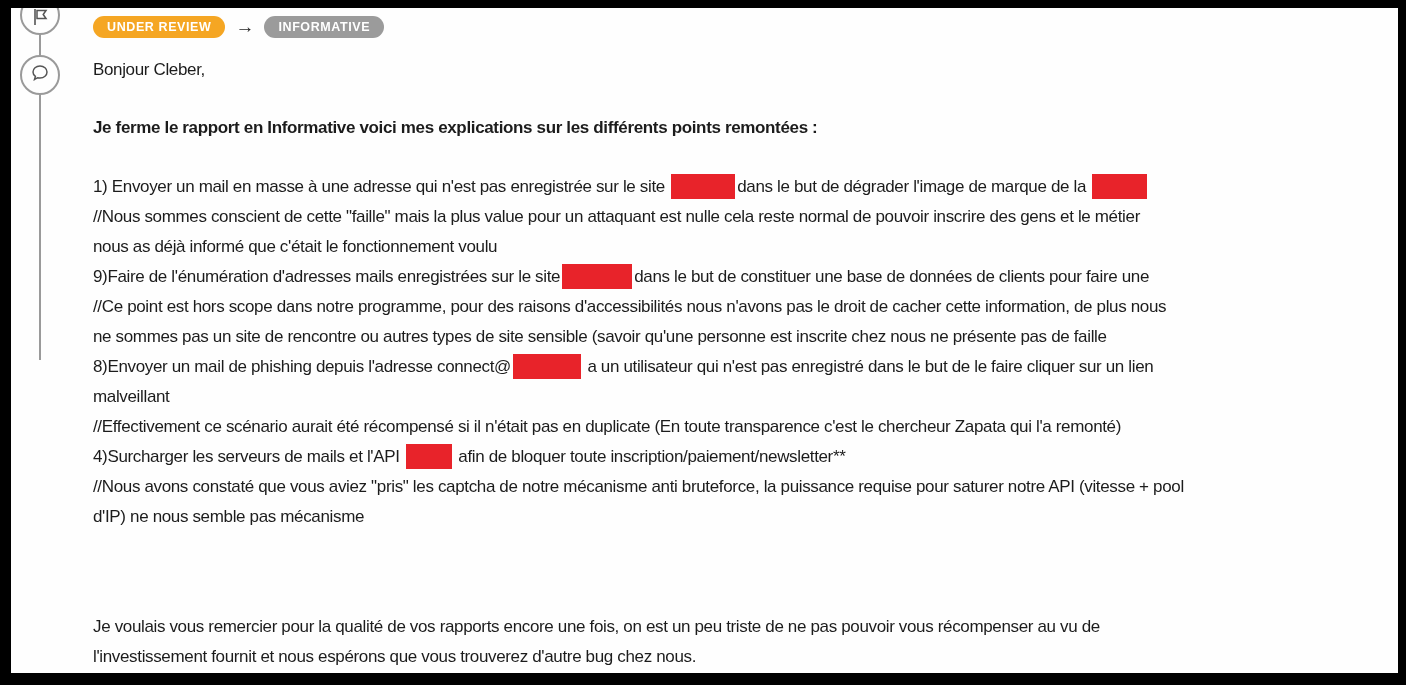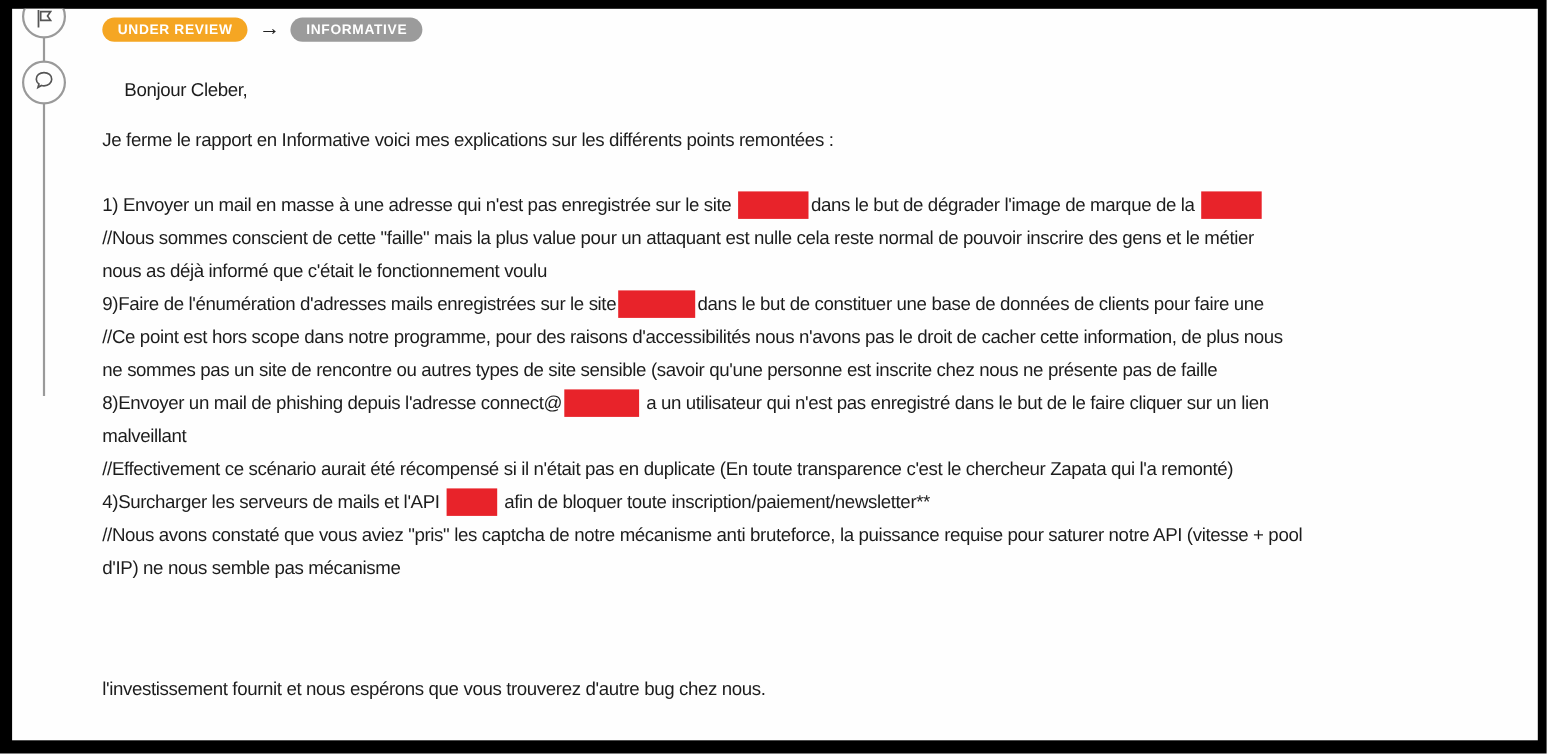--- a/index.html
+++ b/index.html
@@ -60,22 +60,22 @@
   }
   
   .msg {
     position: absolute;
     left: 82px;
     color: #1c1c1c;
     font-size: 17px;
     letter-spacing: -0.35px;
     white-space: nowrap;
   }
-  .greeting { top: 64px; margin-left: 20px; }
-  .intro { top: 110px; }
+  .greeting { top: 52px; }
+  .intro { top: 110px; font-weight: bold; }
   .body-block { top: 164px; }
   .closing-block { top: 604px; }
   .line { height: 30px; line-height: 30px; white-space: nowrap; }
   .redaction {
     display: inline-block;
     background: #e8232a;
     height: 25px;
     vertical-align: -7px;
     margin: 0 2px;
   }
@@ -123,16 +123,17 @@
       <div class="line"><span>ne sommes pas un site de rencontre ou autres types de site sensible (savoir qu'une personne est inscrite chez nous ne présente pas de faille</span></div>
       <div class="line"><span>8)Envoyer un mail de phishing depuis l'adresse connect@</span><span class="redaction" style="width: 68px;"></span><span> a un utilisateur qui n'est pas enregistré dans le but de le faire cliquer sur un lien</span></div>
       <div class="line"><span>malveillant</span></div>
       <div class="line"><span>//Effectivement ce scénario aurait été récompensé si il n'était pas en duplicate (En toute transparence c'est le chercheur Zapata qui l'a remonté)</span></div>
       <div class="line"><span>4)Surcharger les serveurs de mails et l'API </span><span class="redaction" style="width: 46px;"></span><span> afin de bloquer toute inscription/paiement/newsletter**</span></div>
       <div class="line"><span>//Nous avons constaté que vous aviez "pris" les captcha de notre mécanisme anti bruteforce, la puissance requise pour saturer notre API (vitesse + pool</span></div>
       <div class="line"><span>d'IP) ne nous semble pas mécanisme</span></div>
     </div>
 
   <div class="msg closing-block" id="closing-block">
+      <div class="line"><span>Je voulais vous remercier pour la qualité de vos rapports encore une fois, on est un peu triste de ne pas pouvoir vous récompenser au vu de</span></div>
       <div class="line"><span>l'investissement fournit et nous espérons que vous trouverez d'autre bug chez nous.</span></div>
     </div>
 
 </div>
 
 </body></html>

